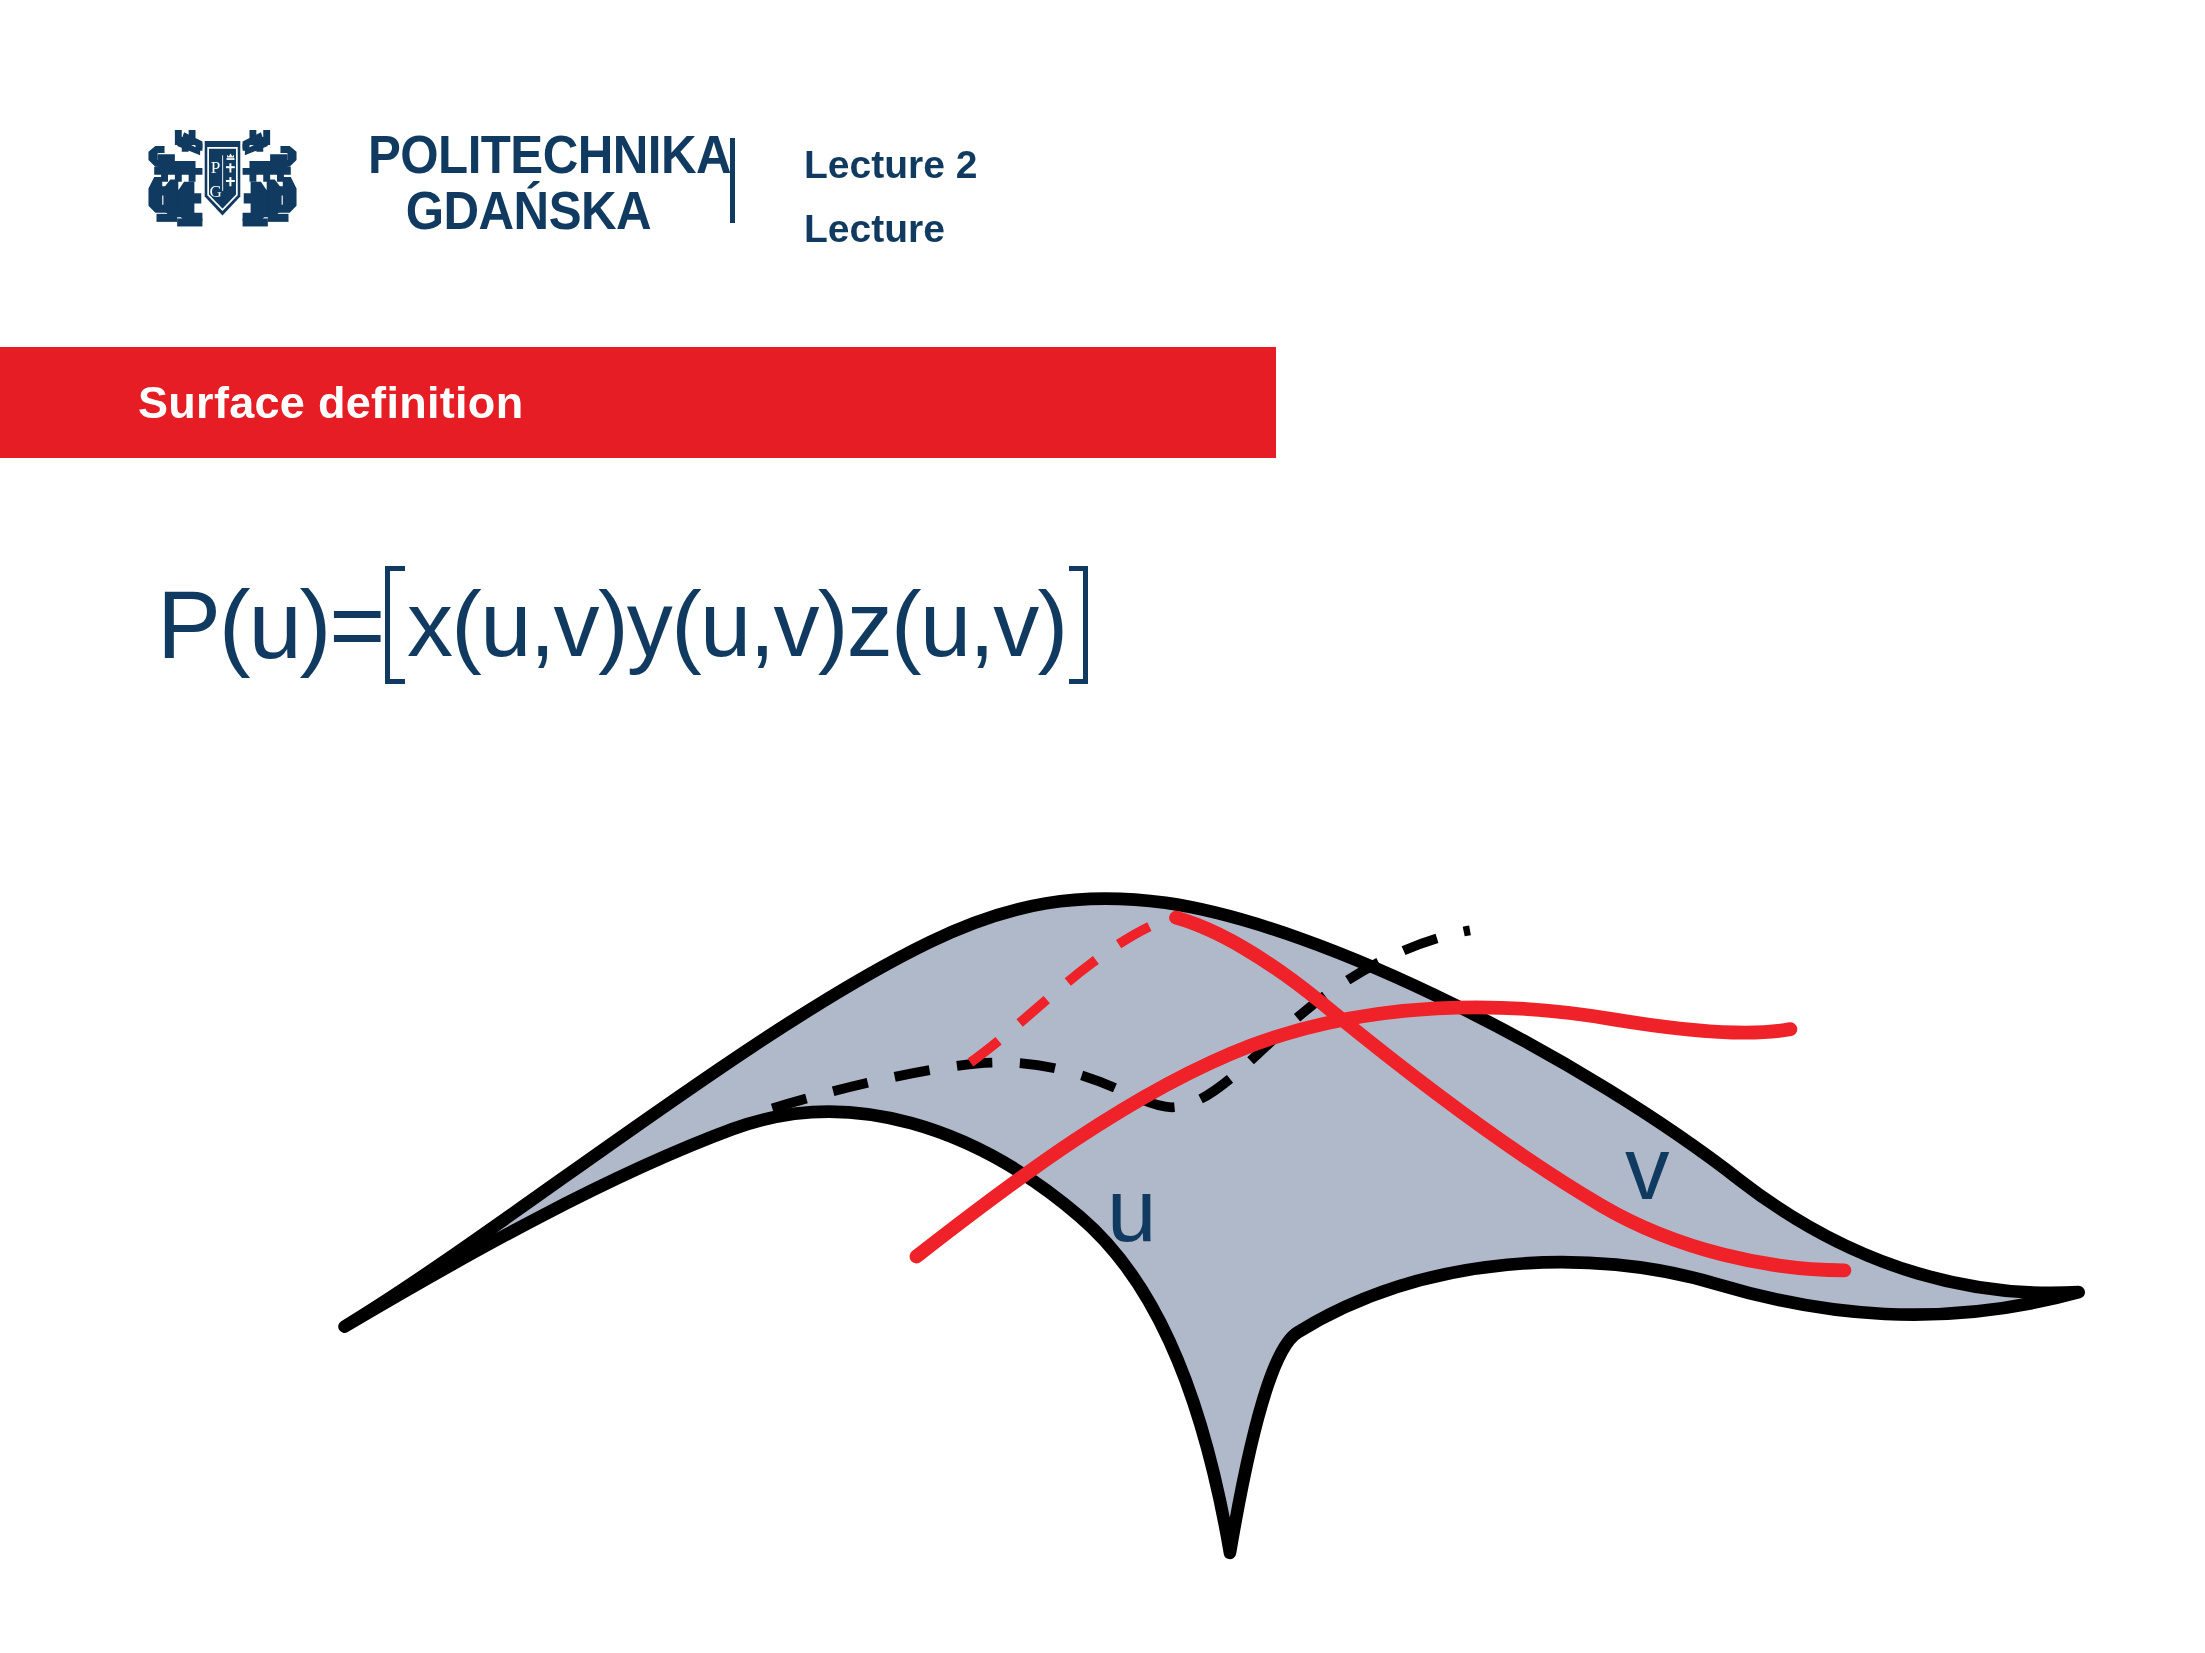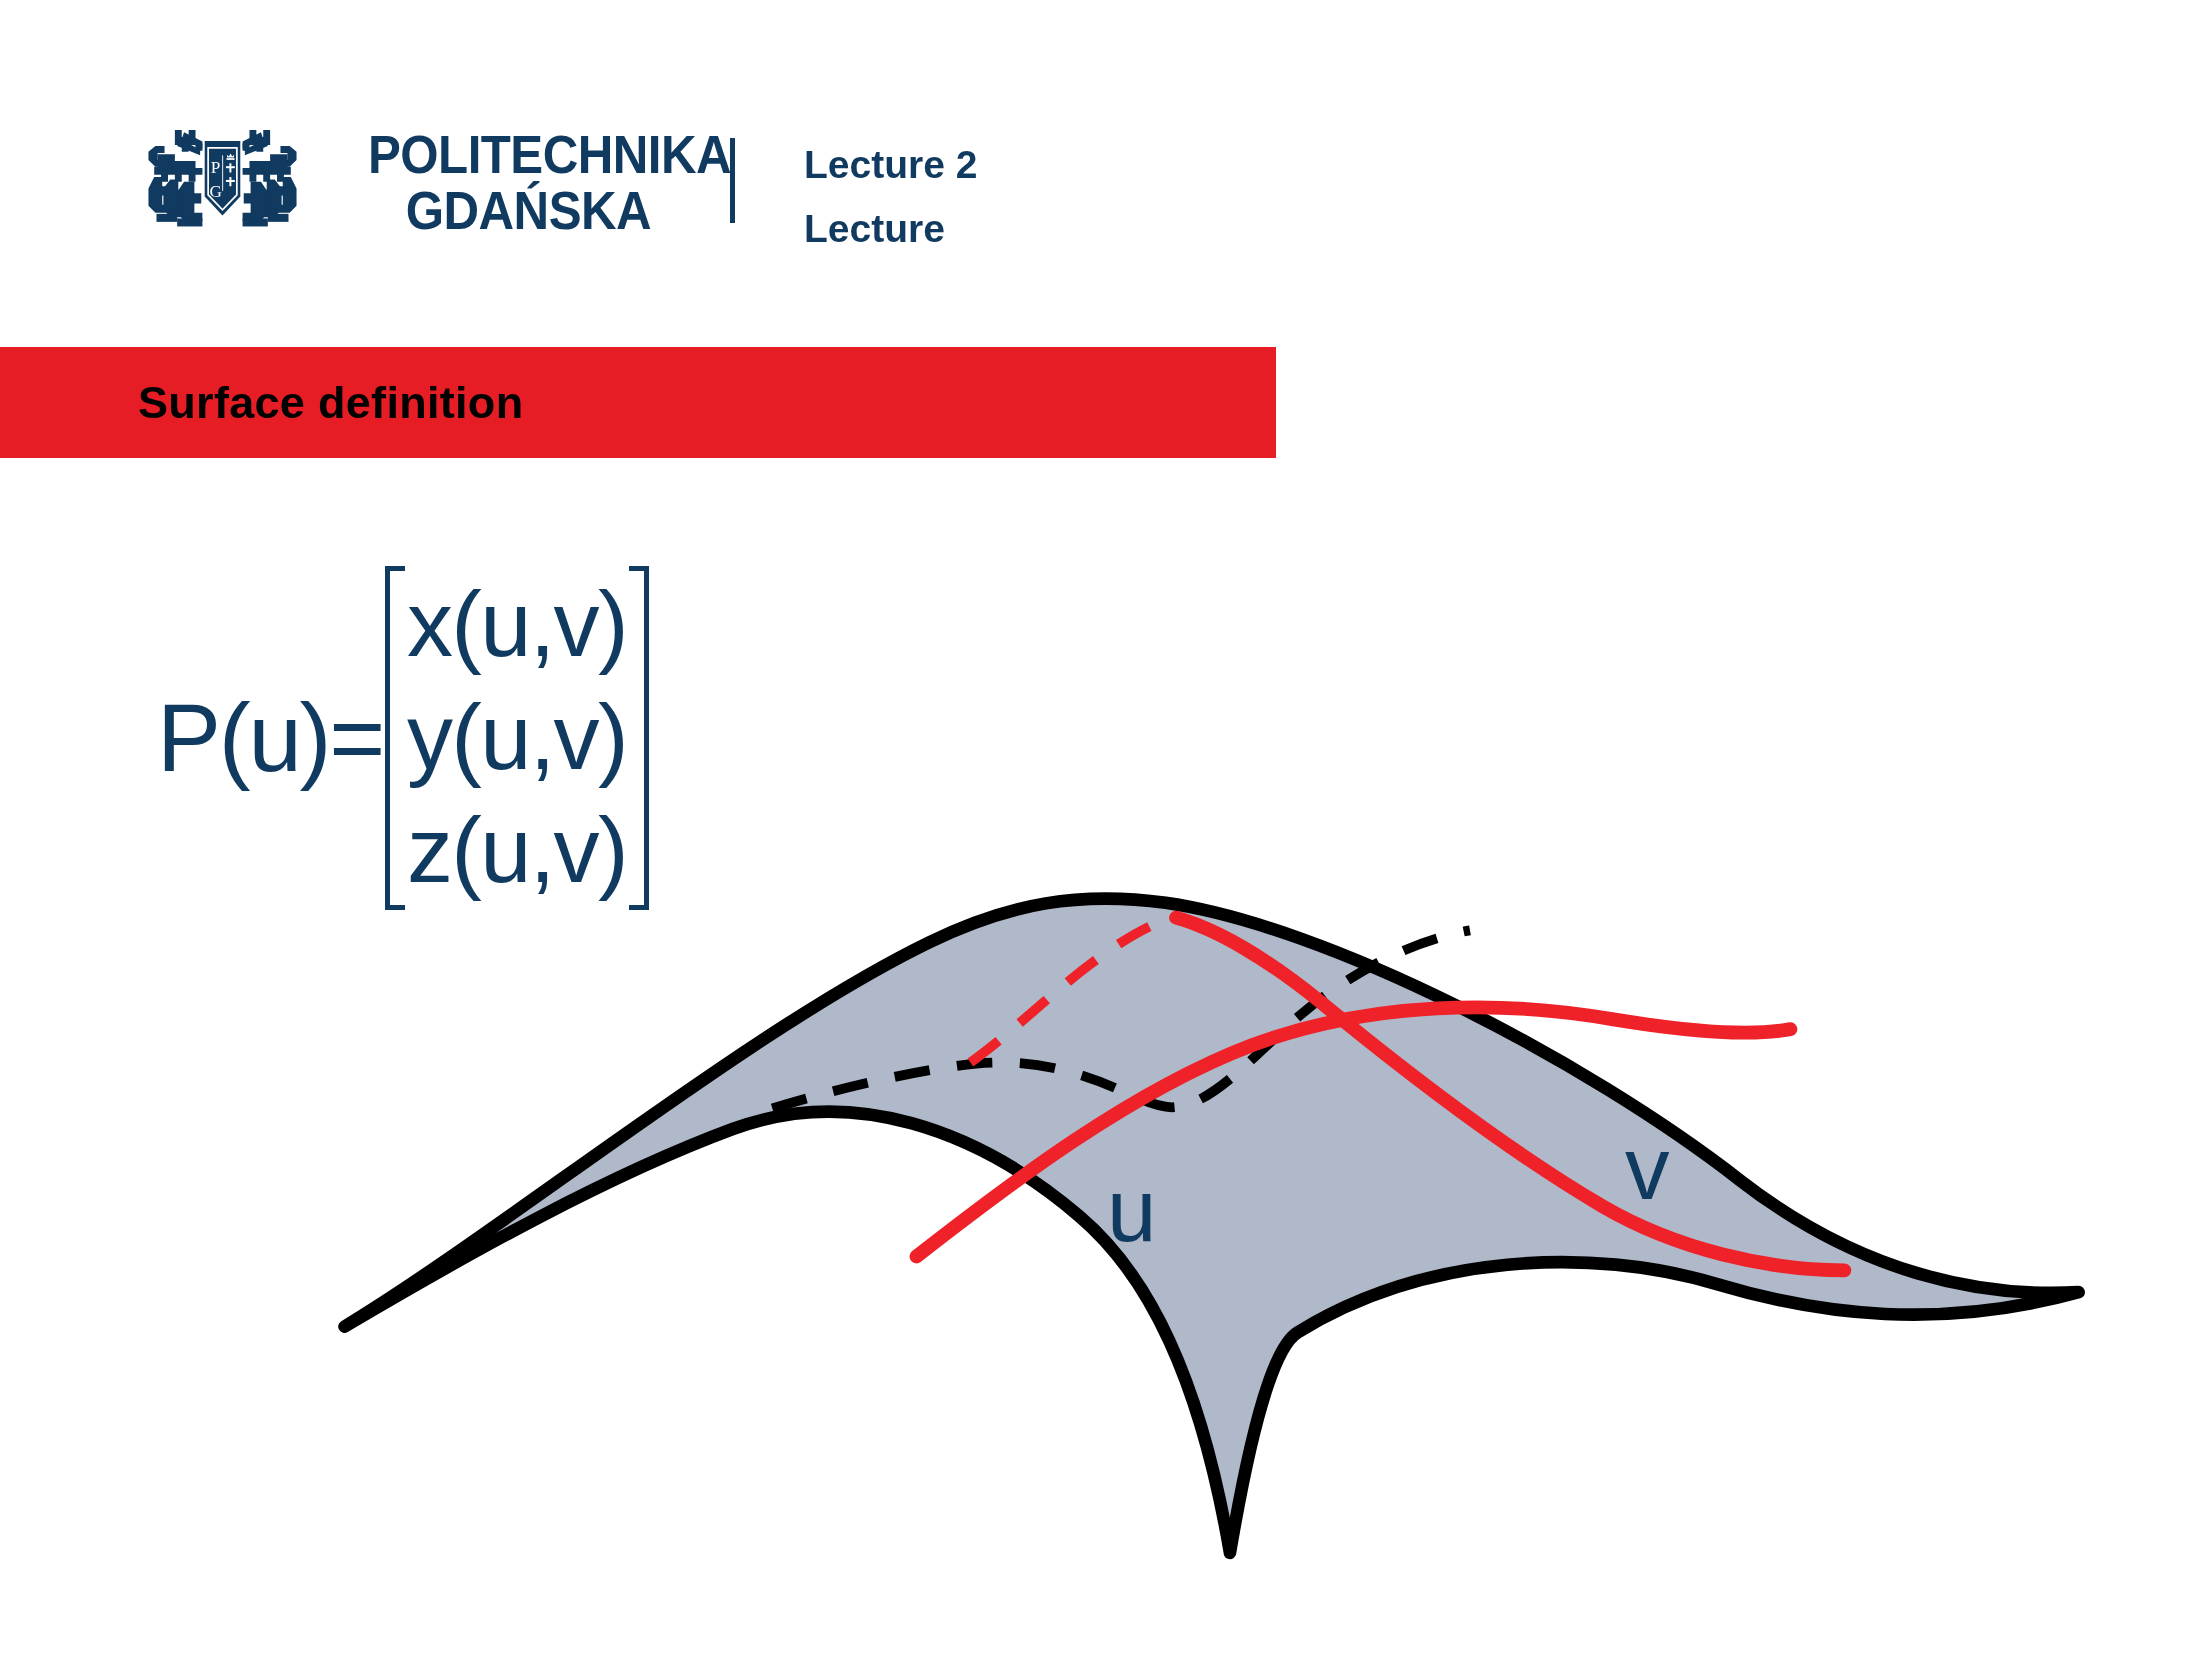--- a/index.html
+++ b/index.html
@@ -68,21 +68,21 @@
     left: 0;
     top: 347px;
     width: 1276px;
     height: 111px;
     background: #E71D25;
   }
   #title-banner-text {
     position: absolute;
     left: 138px;
     top: 29px;
-    color: #000000;
+    color: #ffffff;
     font-weight: bold;
     font-size: 45px;
     line-height: 53px;
     letter-spacing: 0.3px;
   }
 
   
   #formula {
     position: absolute;
     left: 129px;
@@ -106,21 +106,21 @@
   .bracket {
     width: 19.5px;
     border-top: 5.7px solid #103A5F;
     border-bottom: 5.7px solid #103A5F;
     box-sizing: border-box;
   }
   .bracket.left  { border-left: 5.7px solid #103A5F; }
   .bracket.right { border-right: 5.7px solid #103A5F; }
   #matrix-rows {
     display: flex;
-    flex-direction: column;
+    flex-direction: row;
     padding: 2.3px 2.3px;
   }
   .matrix-row {
     font-size: 92px;
     line-height: 113px;
     letter-spacing: -1.7px;
     white-space: nowrap;
   }
 
   

